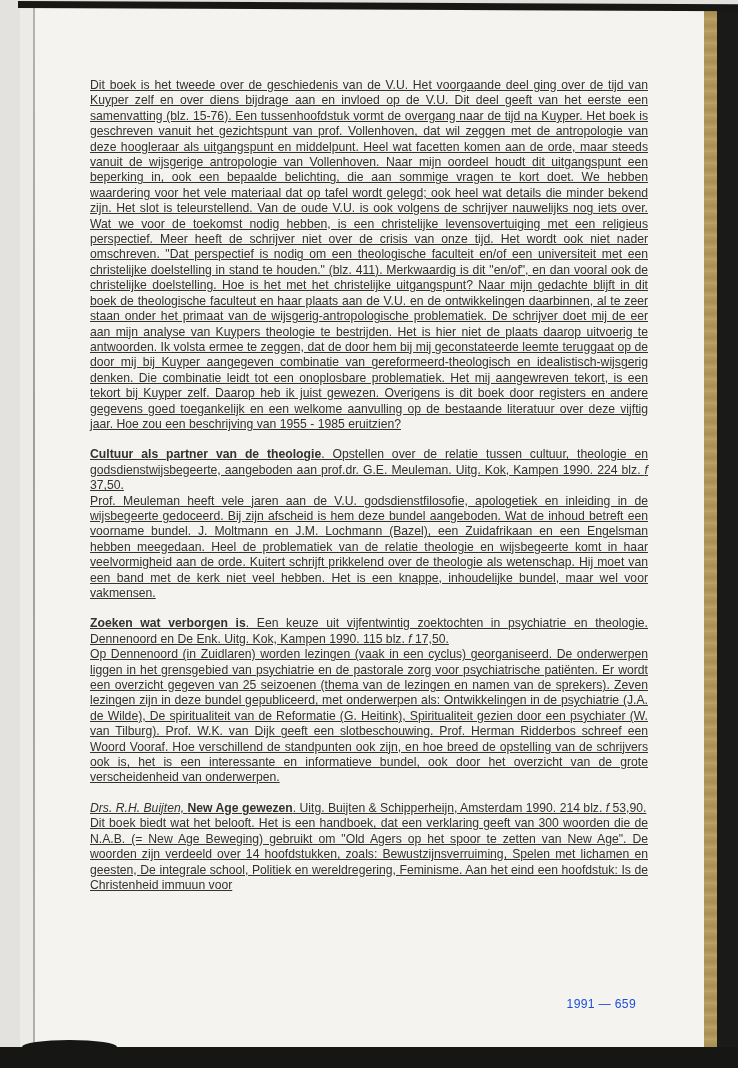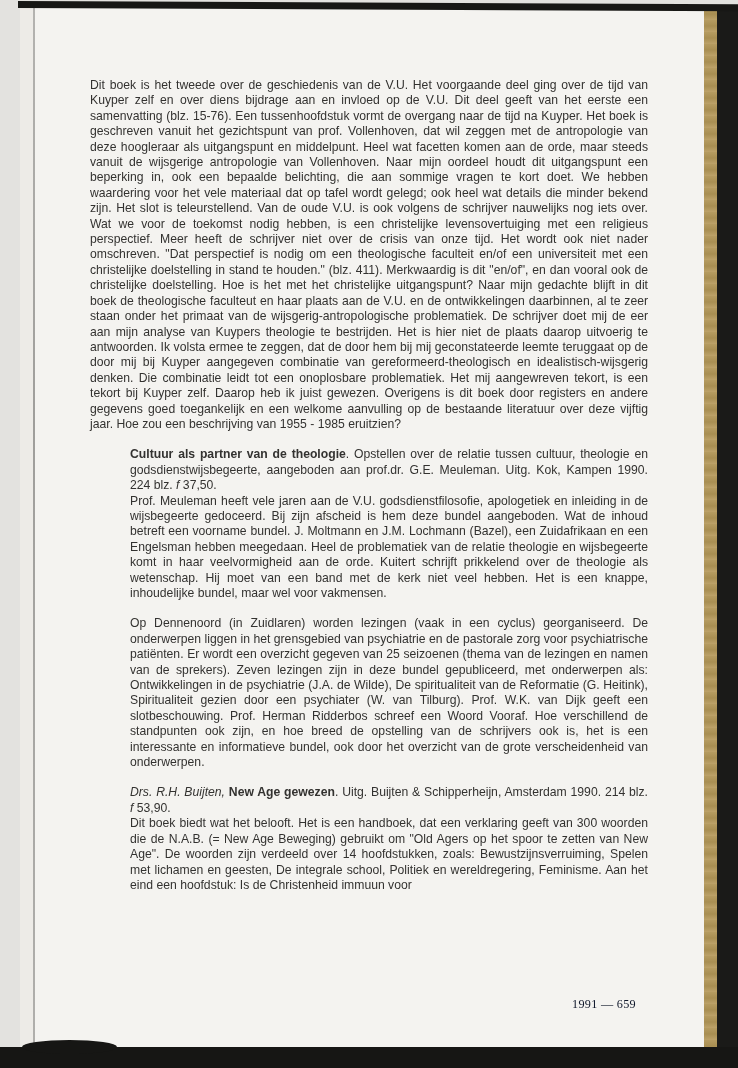--- a/index.html
+++ b/index.html
@@ -46,29 +46,29 @@
     width: 95px; height: 14px; border-radius: 50%;
     background: #161614;
   }
   
   .text-column {
     position: absolute; left: 90px; top: 78px; width: 558px;
     font-size: 12.2px; line-height: 15.4px;
     color: #333230;
     text-align: justify;
   }
-  .para { margin: 0; }
-  .entry { margin-top: 15px; margin-left: 40px; }
+  .para { margin: 0; text-decoration: underline; }
+  .entry { margin-top: 15px; }
   .entry-title { font-weight: bold; }
   .entry-author { font-style: italic; }
   .guilder { font-style: italic; }
   .page-footer {
     position: absolute; left: 90px; top: 997px; width: 552px;
     text-align: right; padding-right: 6px; box-sizing: border-box;
-    font-size: 12.2px; color: #0f172a; letter-spacing: 0.3px; font-family: Liberation Serif, serif;
+    font-size: 12.2px; color: #1d4ed8; letter-spacing: 0.3px;
   }
 </style>
 </head>
 <body>
 
 <div class="paper"></div>
 <div class="left-strip"></div>
 <div class="fold-line"></div>
 <div class="gilt-edge"></div>
 <div class="right-dark"></div>
@@ -78,20 +78,21 @@
 <div class="text-column">
 
   <p class="para"><span>Dit boek is het tweede over de geschiedenis van de V.U. Het voorgaande deel ging over de tijd van Kuyper zelf en over diens bijdrage aan en invloed op de V.U. Dit deel geeft van het eerste een samenvatting (blz. 15-76). Een tussenhoofdstuk vormt de overgang naar de tijd na Kuyper. Het boek is geschreven vanuit het gezichtspunt van prof. Vollenhoven, dat wil zeggen met de antropologie van deze hoogleraar als uitgangspunt en middelpunt. Heel wat facetten komen aan de orde, maar steeds vanuit de wijsgerige antropologie van Vollenhoven. Naar mijn oordeel houdt dit uitgangspunt een beperking in, ook een bepaalde belichting, die aan sommige vragen te kort doet. We hebben waardering voor het vele materiaal dat op tafel wordt gelegd; ook heel wat details die minder bekend zijn. Het slot is teleurstellend. Van de oude V.U. is ook volgens de schrijver nauwelijks nog iets over. Wat we voor de toekomst nodig hebben, is een christelijke levensovertuiging met een religieus perspectief. Meer heeft de schrijver niet over de crisis van onze tijd. Het wordt ook niet nader omschreven. "Dat perspectief is nodig om een theologische faculteit en/of een universiteit met een christelijke doelstelling in stand te houden." (blz. 411). Merkwaardig is dit "en/of", en dan vooral ook de christelijke doelstelling. Hoe is het met het christelijke uitgangspunt? Naar mijn gedachte blijft in dit boek de theologische faculteut en haar plaats aan de V.U. en de ontwikkelingen daarbinnen, al te zeer staan onder het primaat van de wijsgerig-antropologische problematiek. De schrijver doet mij de eer aan mijn analyse van Kuypers theologie te bestrijden. Het is hier niet de plaats daarop uitvoerig te antwoorden. Ik volsta ermee te zeggen, dat de door hem bij mij geconstateerde leemte teruggaat op de door mij bij Kuyper aangegeven combinatie van gereformeerd-theologisch en idealistisch-wijsgerig denken. Die combinatie leidt tot een onoplosbare problematiek. Het mij aangewreven tekort, is een tekort bij Kuyper zelf. Daarop heb ik juist gewezen. Overigens is dit boek door registers en andere gegevens goed toegankelijk en een welkome aanvulling op de bestaande literatuur over deze vijftig jaar. Hoe zou een beschrijving van 1955 - 1985 eruitzien?</span></p>
 
   <div class="entry">
     <div class="para"><span class="entry-author"></span><span class="entry-title">Cultuur als partner van de theologie</span><span>. Opstellen over de relatie tussen cultuur, theologie en godsdienstwijsbegeerte, aangeboden aan prof.dr. G.E. Meuleman. Uitg. Kok, Kampen 1990. 224 blz. </span><span class="guilder">f</span><span> 37,50.</span></div>
     <div class="para">Prof. Meuleman heeft vele jaren aan de V.U. godsdienstfilosofie, apologetiek en inleiding in de wijsbegeerte gedoceerd. Bij zijn afscheid is hem deze bundel aangeboden. Wat de inhoud betreft een voorname bundel. J. Moltmann en J.M. Lochmann (Bazel), een Zuidafrikaan en een Engelsman hebben meegedaan. Heel de problematiek van de relatie theologie en wijsbegeerte komt in haar veelvormigheid aan de orde. Kuitert schrijft prikkelend over de theologie als wetenschap. Hij moet van een band met de kerk niet veel hebben. Het is een knappe, inhoudelijke bundel, maar wel voor vakmensen.</div>
   </div>
 
   <div class="entry">
+    <div class="para"><span class="entry-author"></span><span class="entry-title">Zoeken wat verborgen is</span><span>. Een keuze uit vijfentwintig zoektochten in psychiatrie en theologie. Dennenoord en De Enk. Uitg. Kok, Kampen 1990. 115 blz. </span><span class="guilder">f</span><span> 17,50.</span></div>
     <div class="para">Op Dennenoord (in Zuidlaren) worden lezingen (vaak in een cyclus) georganiseerd. De onderwerpen liggen in het grensgebied van psychiatrie en de pastorale zorg voor psychiatrische patiënten. Er wordt een overzicht gegeven van 25 seizoenen (thema van de lezingen en namen van de sprekers). Zeven lezingen zijn in deze bundel gepubliceerd, met onderwerpen als: Ontwikkelingen in de psychiatrie (J.A. de Wilde), De spiritualiteit van de Reformatie (G. Heitink), Spiritualiteit gezien door een psychiater (W. van Tilburg). Prof. W.K. van Dijk geeft een slotbeschouwing. Prof. Herman Ridderbos schreef een Woord Vooraf. Hoe verschillend de standpunten ook zijn, en hoe breed de opstelling van de schrijvers ook is, het is een interessante en informatieve bundel, ook door het overzicht van de grote verscheidenheid van onderwerpen.</div>
   </div>
 
   <div class="entry">
     <div class="para"><span class="entry-author">Drs. R.H. Buijten, </span><span class="entry-title">New Age gewezen</span><span>. Uitg. Buijten &amp; Schipperheijn, Amsterdam 1990. 214 blz. </span><span class="guilder">f</span><span> 53,90.</span></div>
     <div class="para">Dit boek biedt wat het belooft. Het is een handboek, dat een verklaring geeft van 300 woorden die de N.A.B. (= New Age Beweging) gebruikt om "Old Agers op het spoor te zetten van New Age". De woorden zijn verdeeld over 14 hoofdstukken, zoals: Bewustzijnsverruiming, Spelen met lichamen en geesten, De integrale school, Politiek en wereldregering, Feminisme. Aan het eind een hoofdstuk: Is de Christenheid immuun voor</div>
   </div>
 
 </div>
 

